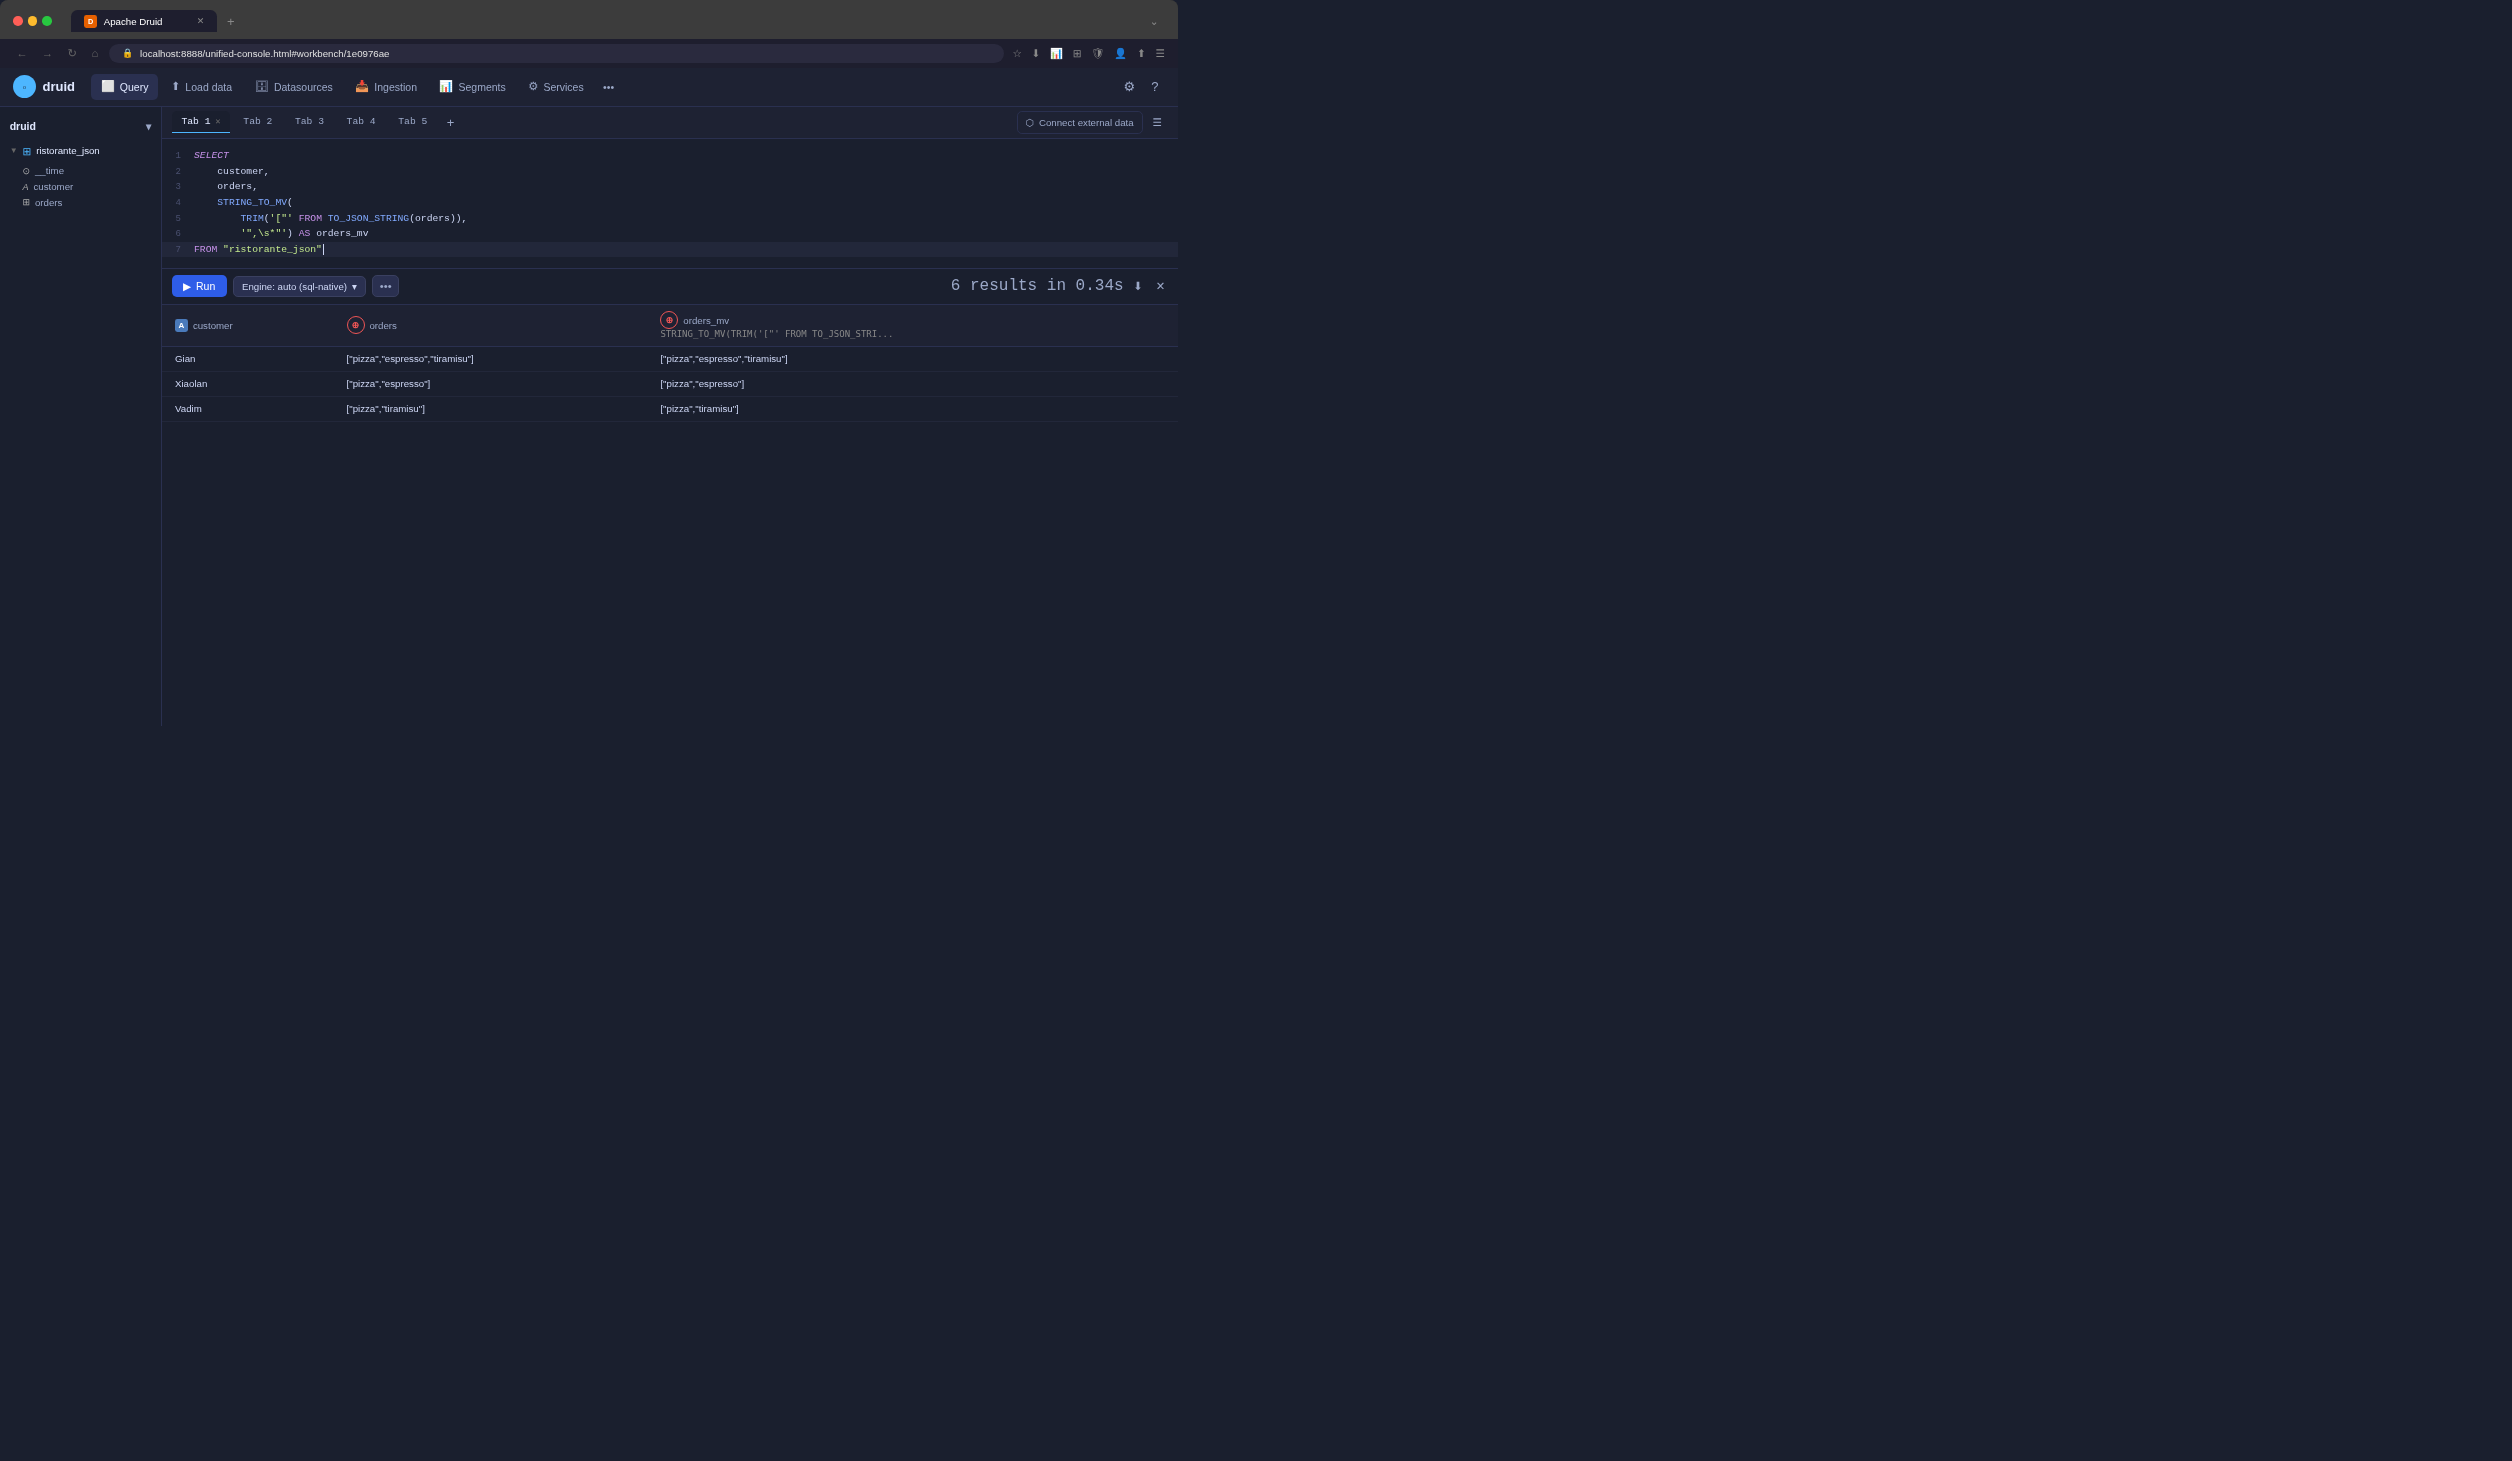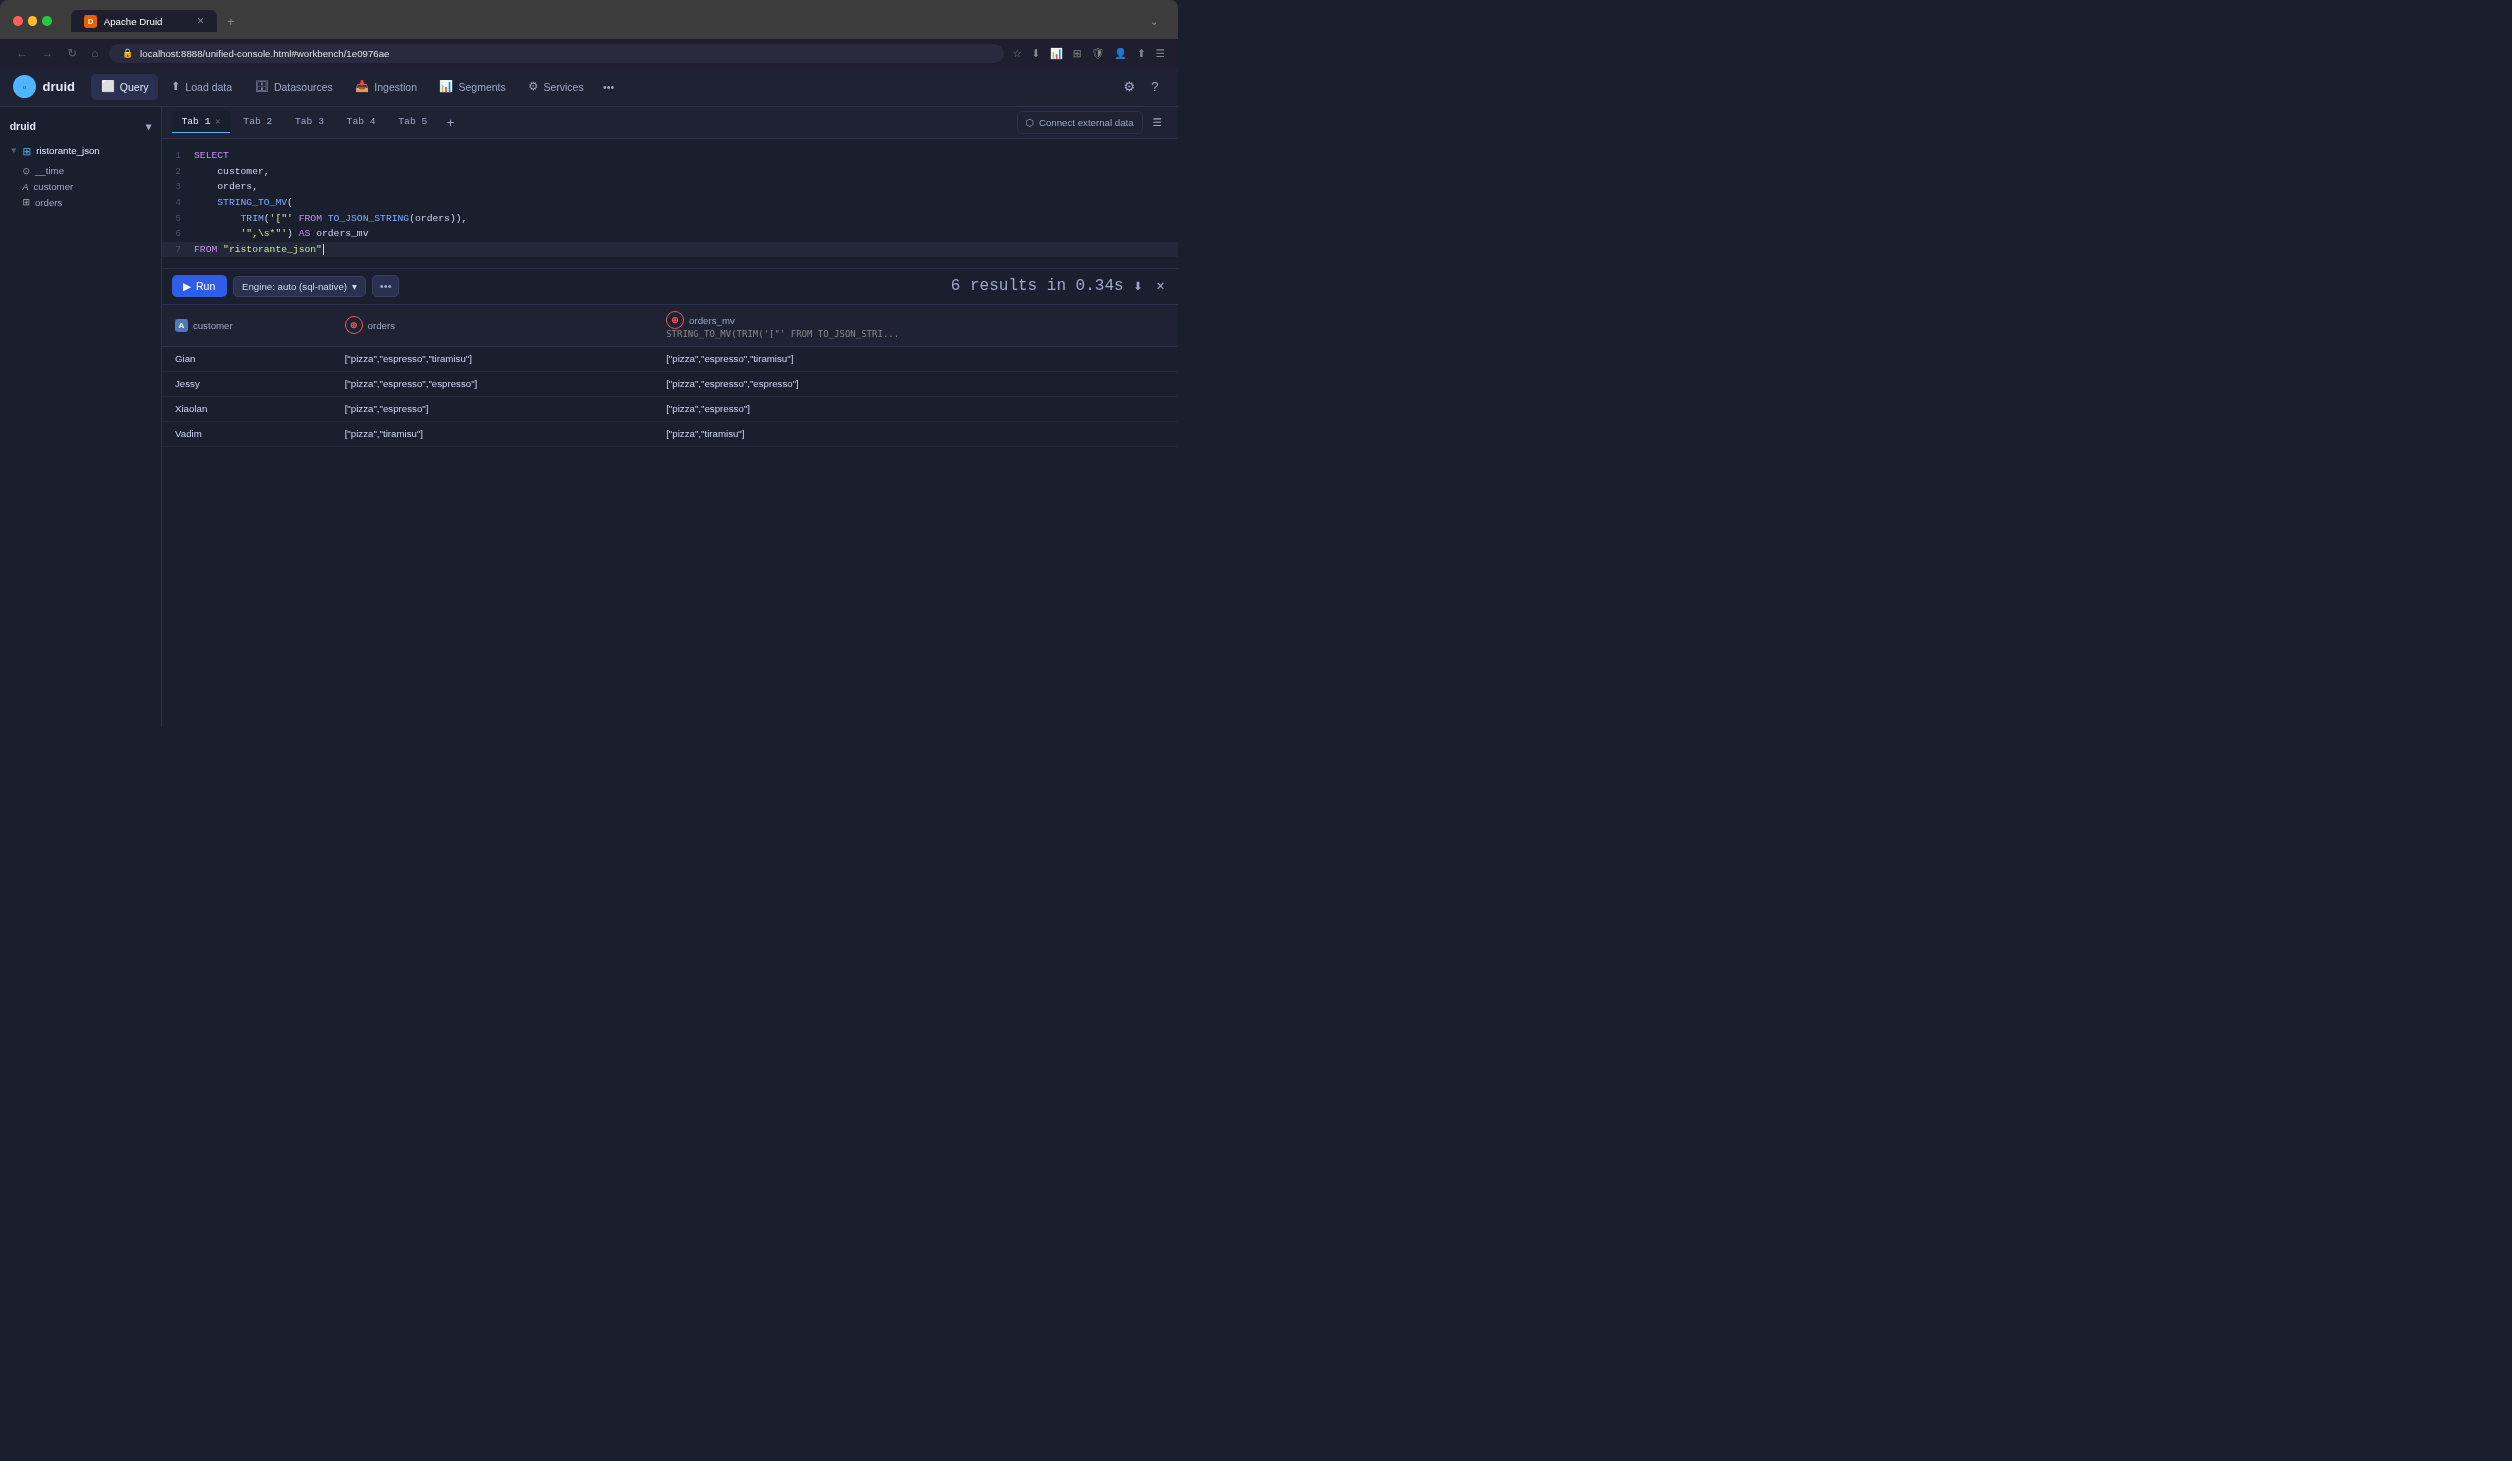--- a/index.html
+++ b/index.html
@@ -336,21 +336,21 @@
       text-align: right;
       padding-right: 13px;
       user-select: none;
       font-size: 9px;
     }
     .code-content {
       flex: 1;
       padding-right: 9.7px;
       white-space: pre;
     }
-    .kw-select { color: #c792ea; }
+    .kw-select { color: #c792ea; font-style: italic; }
     .kw-from { color: #c792ea; }
     .kw-func { color: #82aaff; }
     .kw-trim { color: #82aaff; }
     .kw-as { color: #c792ea; }
     .str-val { color: #c3e88d; }
     .ident { color: #cdd6f4; }
     .cursor-line {
       background: #22273a;
     }
 
@@ -693,25 +693,20 @@
               </th>
             </tr>
           </thead>
           <tbody>
             <tr class="table-row">
               <td>Gian</td>
               <td>["pizza","espresso","tiramisu"]</td>
               <td>["pizza","espresso","tiramisu"]</td>
             </tr>
             <tr class="table-row">
-              <td>Jessy</td>
-              <td>["pizza","espresso","espresso"]</td>
-              <td>["pizza","espresso","espresso"]</td>
-            </tr>
-            <tr class="table-row">
               <td>Xiaolan</td>
               <td>["pizza","espresso"]</td>
               <td>["pizza","espresso"]</td>
             </tr>
             <tr class="table-row">
               <td>Vadim</td>
               <td>["pizza","tiramisu"]</td>
               <td>["pizza","tiramisu"]</td>
             </tr>
           </tbody>

